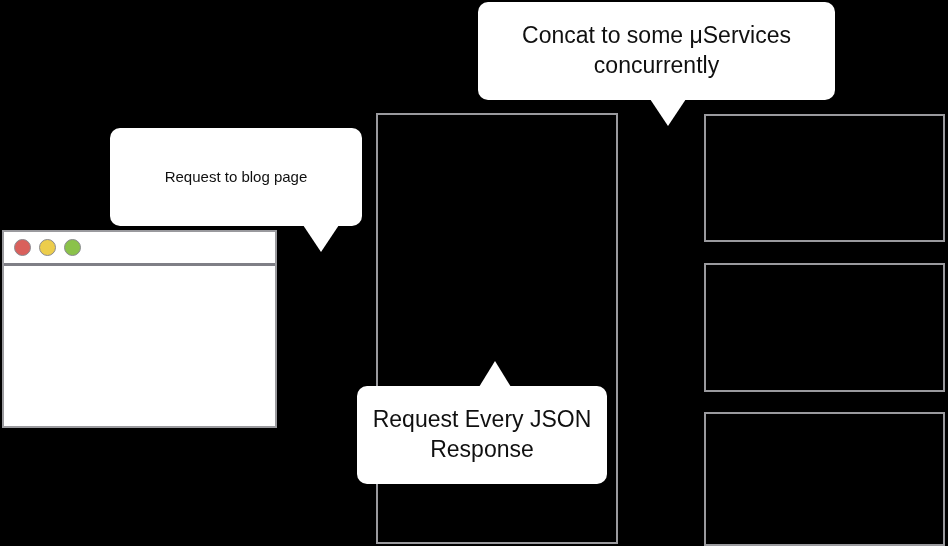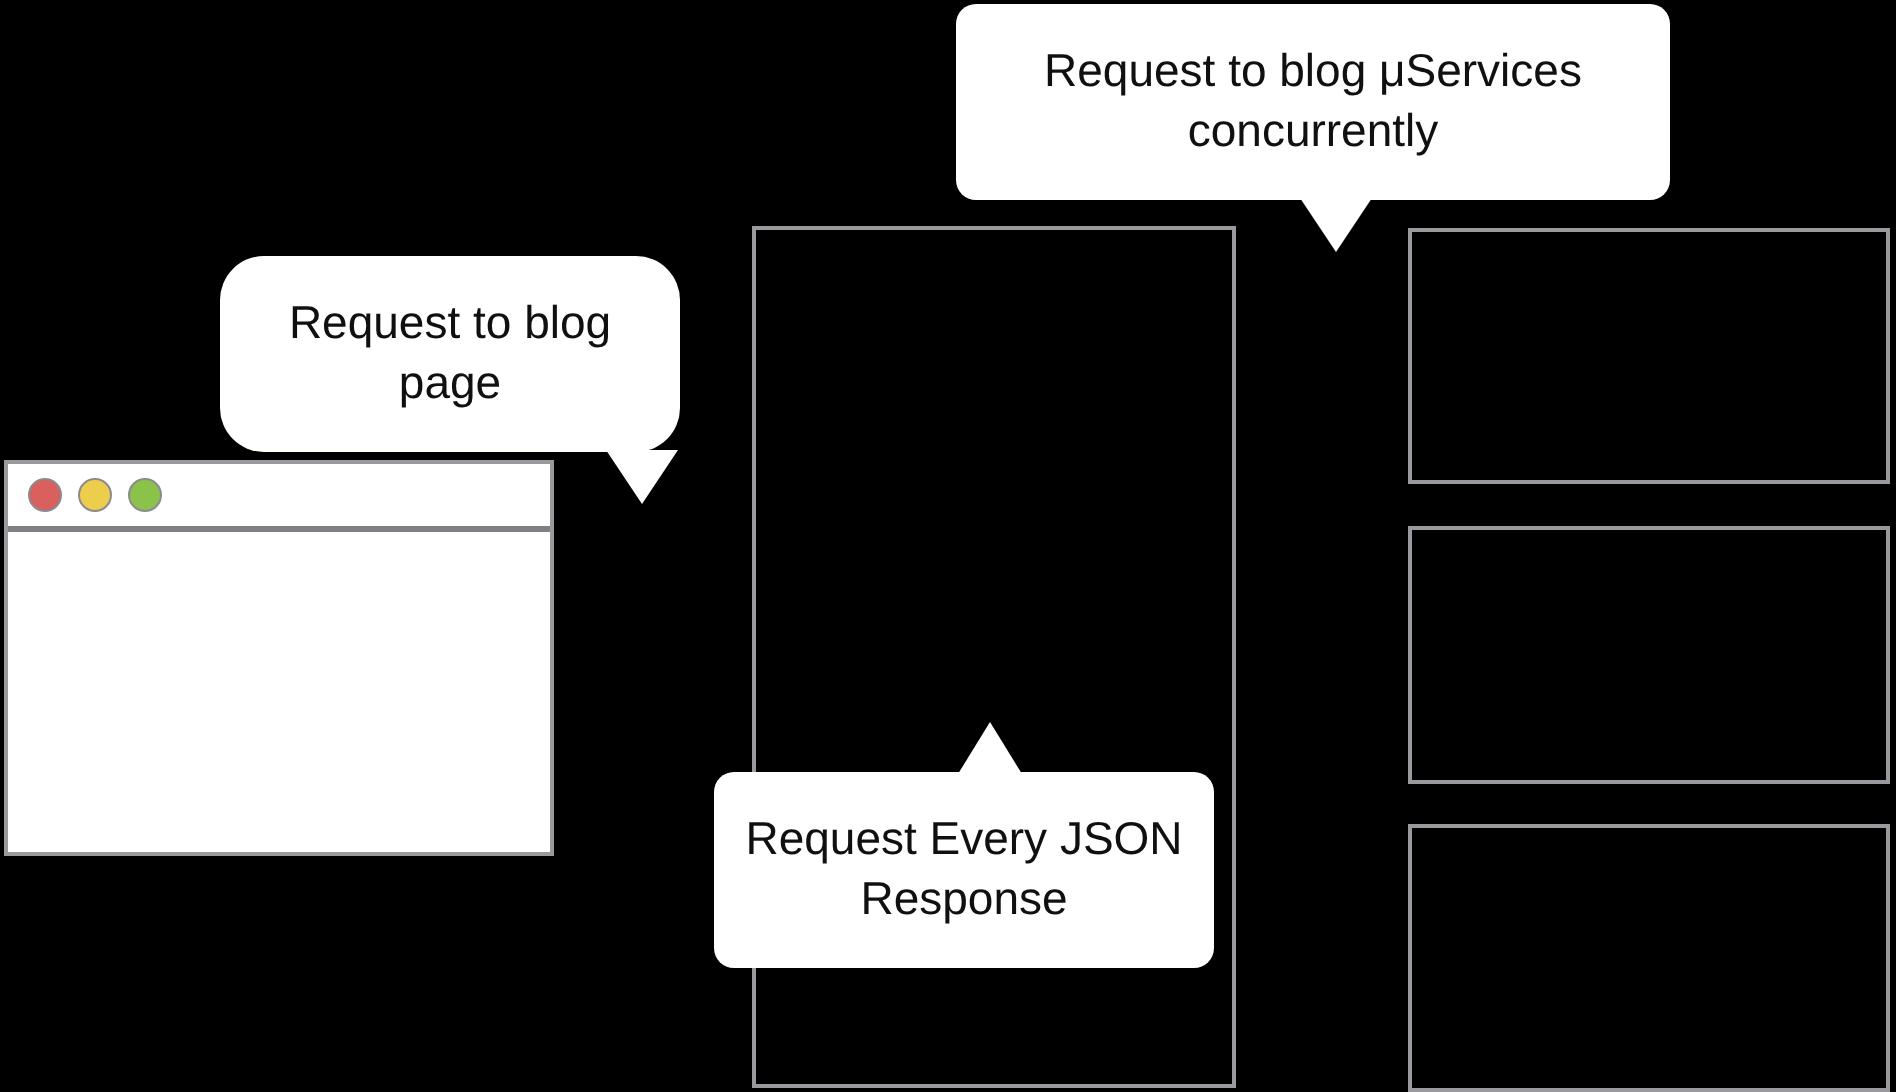--- a/index.html
+++ b/index.html
@@ -107,27 +107,27 @@
   <div class="outline-box" style="left:376px; top:113px; width:242px; height:431px;">
   </div>
 
   <div class="outline-box" style="left:704px; top:114px; width:241px; height:128px;">
   </div>
   <div class="outline-box" style="left:704px; top:263px; width:241px; height:129px;">
   </div>
   <div class="outline-box" style="left:704px; top:412px; width:241px; height:134px;">
   </div>
 
-  <div class="bubble" style="left:110px; top:128px; width:230px; height:98px; font-size:23px;border-radius:22px;">
+  <div class="bubble" style="left:110px; top:128px; width:252px; height:98px; font-size:15px;">
     <span class="bubble-text">Request to blog page</span>
   </div>
   <span class="tail tail-down" style="left:303px; top:225px;"></span>
 
   <div class="bubble" style="left:478px; top:2px; width:357px; height:98px; font-size:23px;">
-    <span class="bubble-text">Request to blog μServices concurrently</span>
+    <span class="bubble-text">Concat to some μServices concurrently</span>
   </div>
   <span class="tail tail-down" style="left:650px; top:99px;"></span>
 
   <span class="tail tail-up" style="left:479px; top:361px;"></span>
   <div class="bubble" style="left:357px; top:386px; width:250px; height:98px; font-size:23px;">
     <span class="bubble-text">Request Every JSON Response</span>
   </div>
 
 </div>
 

